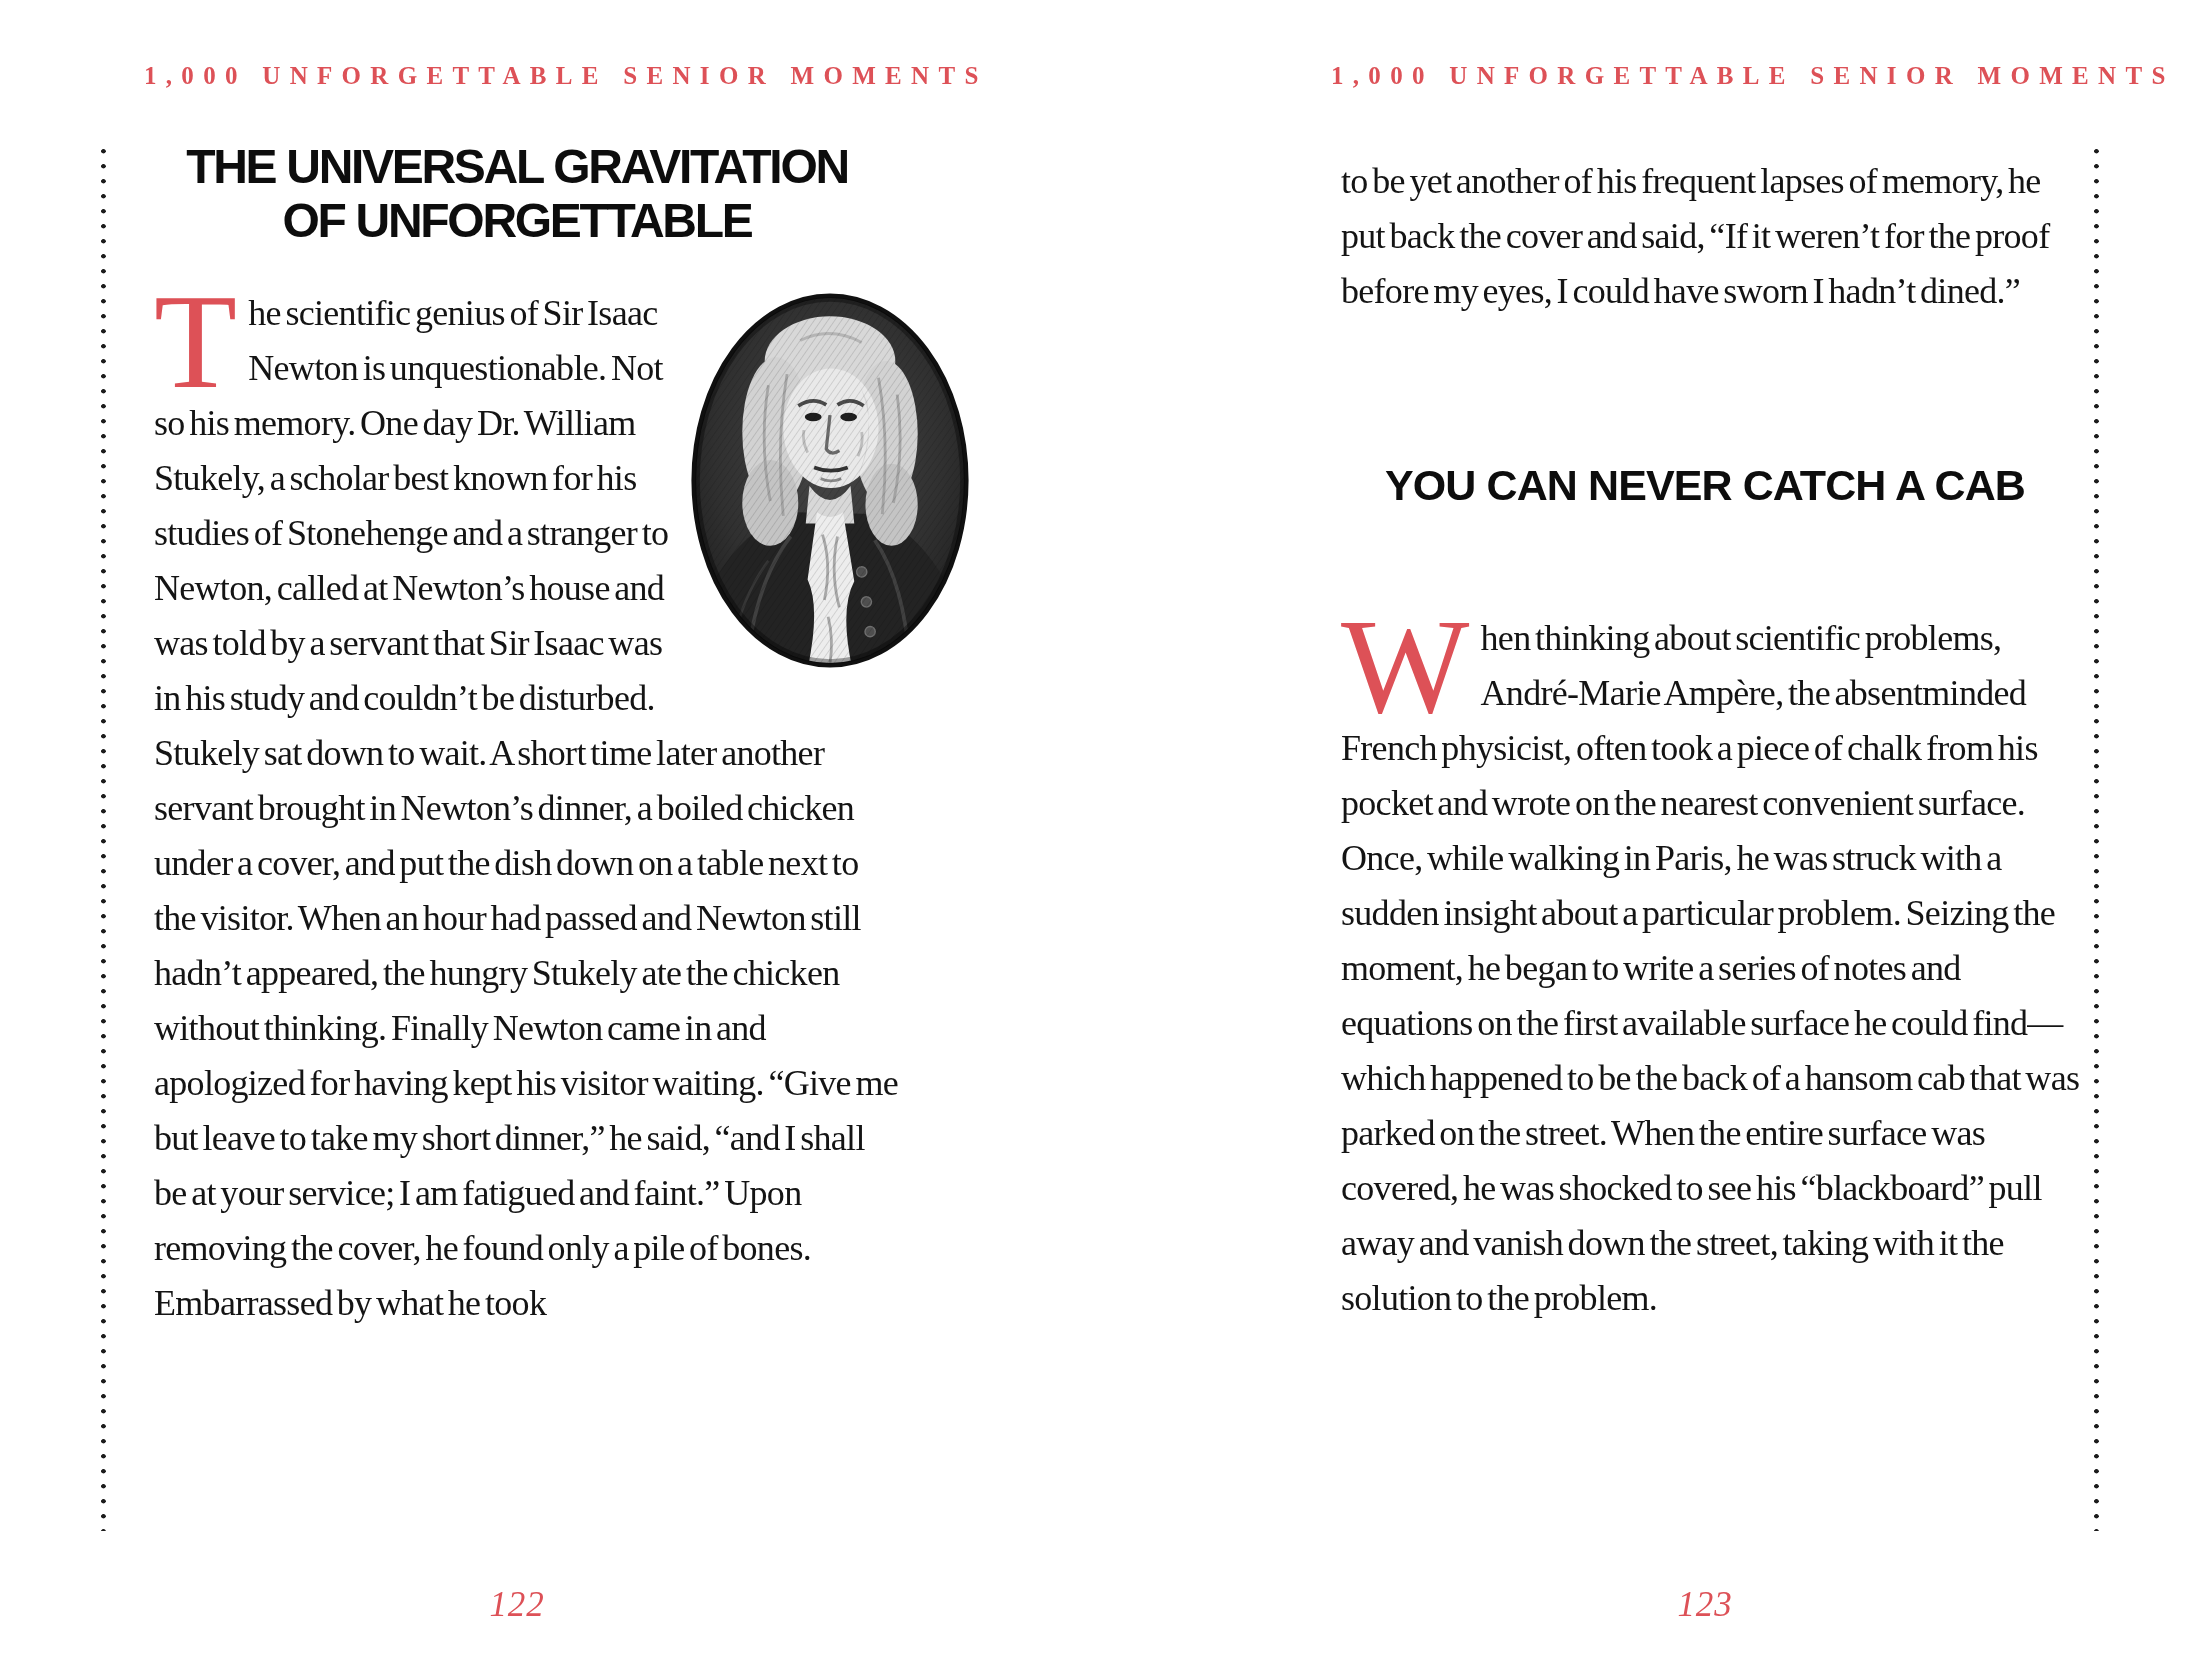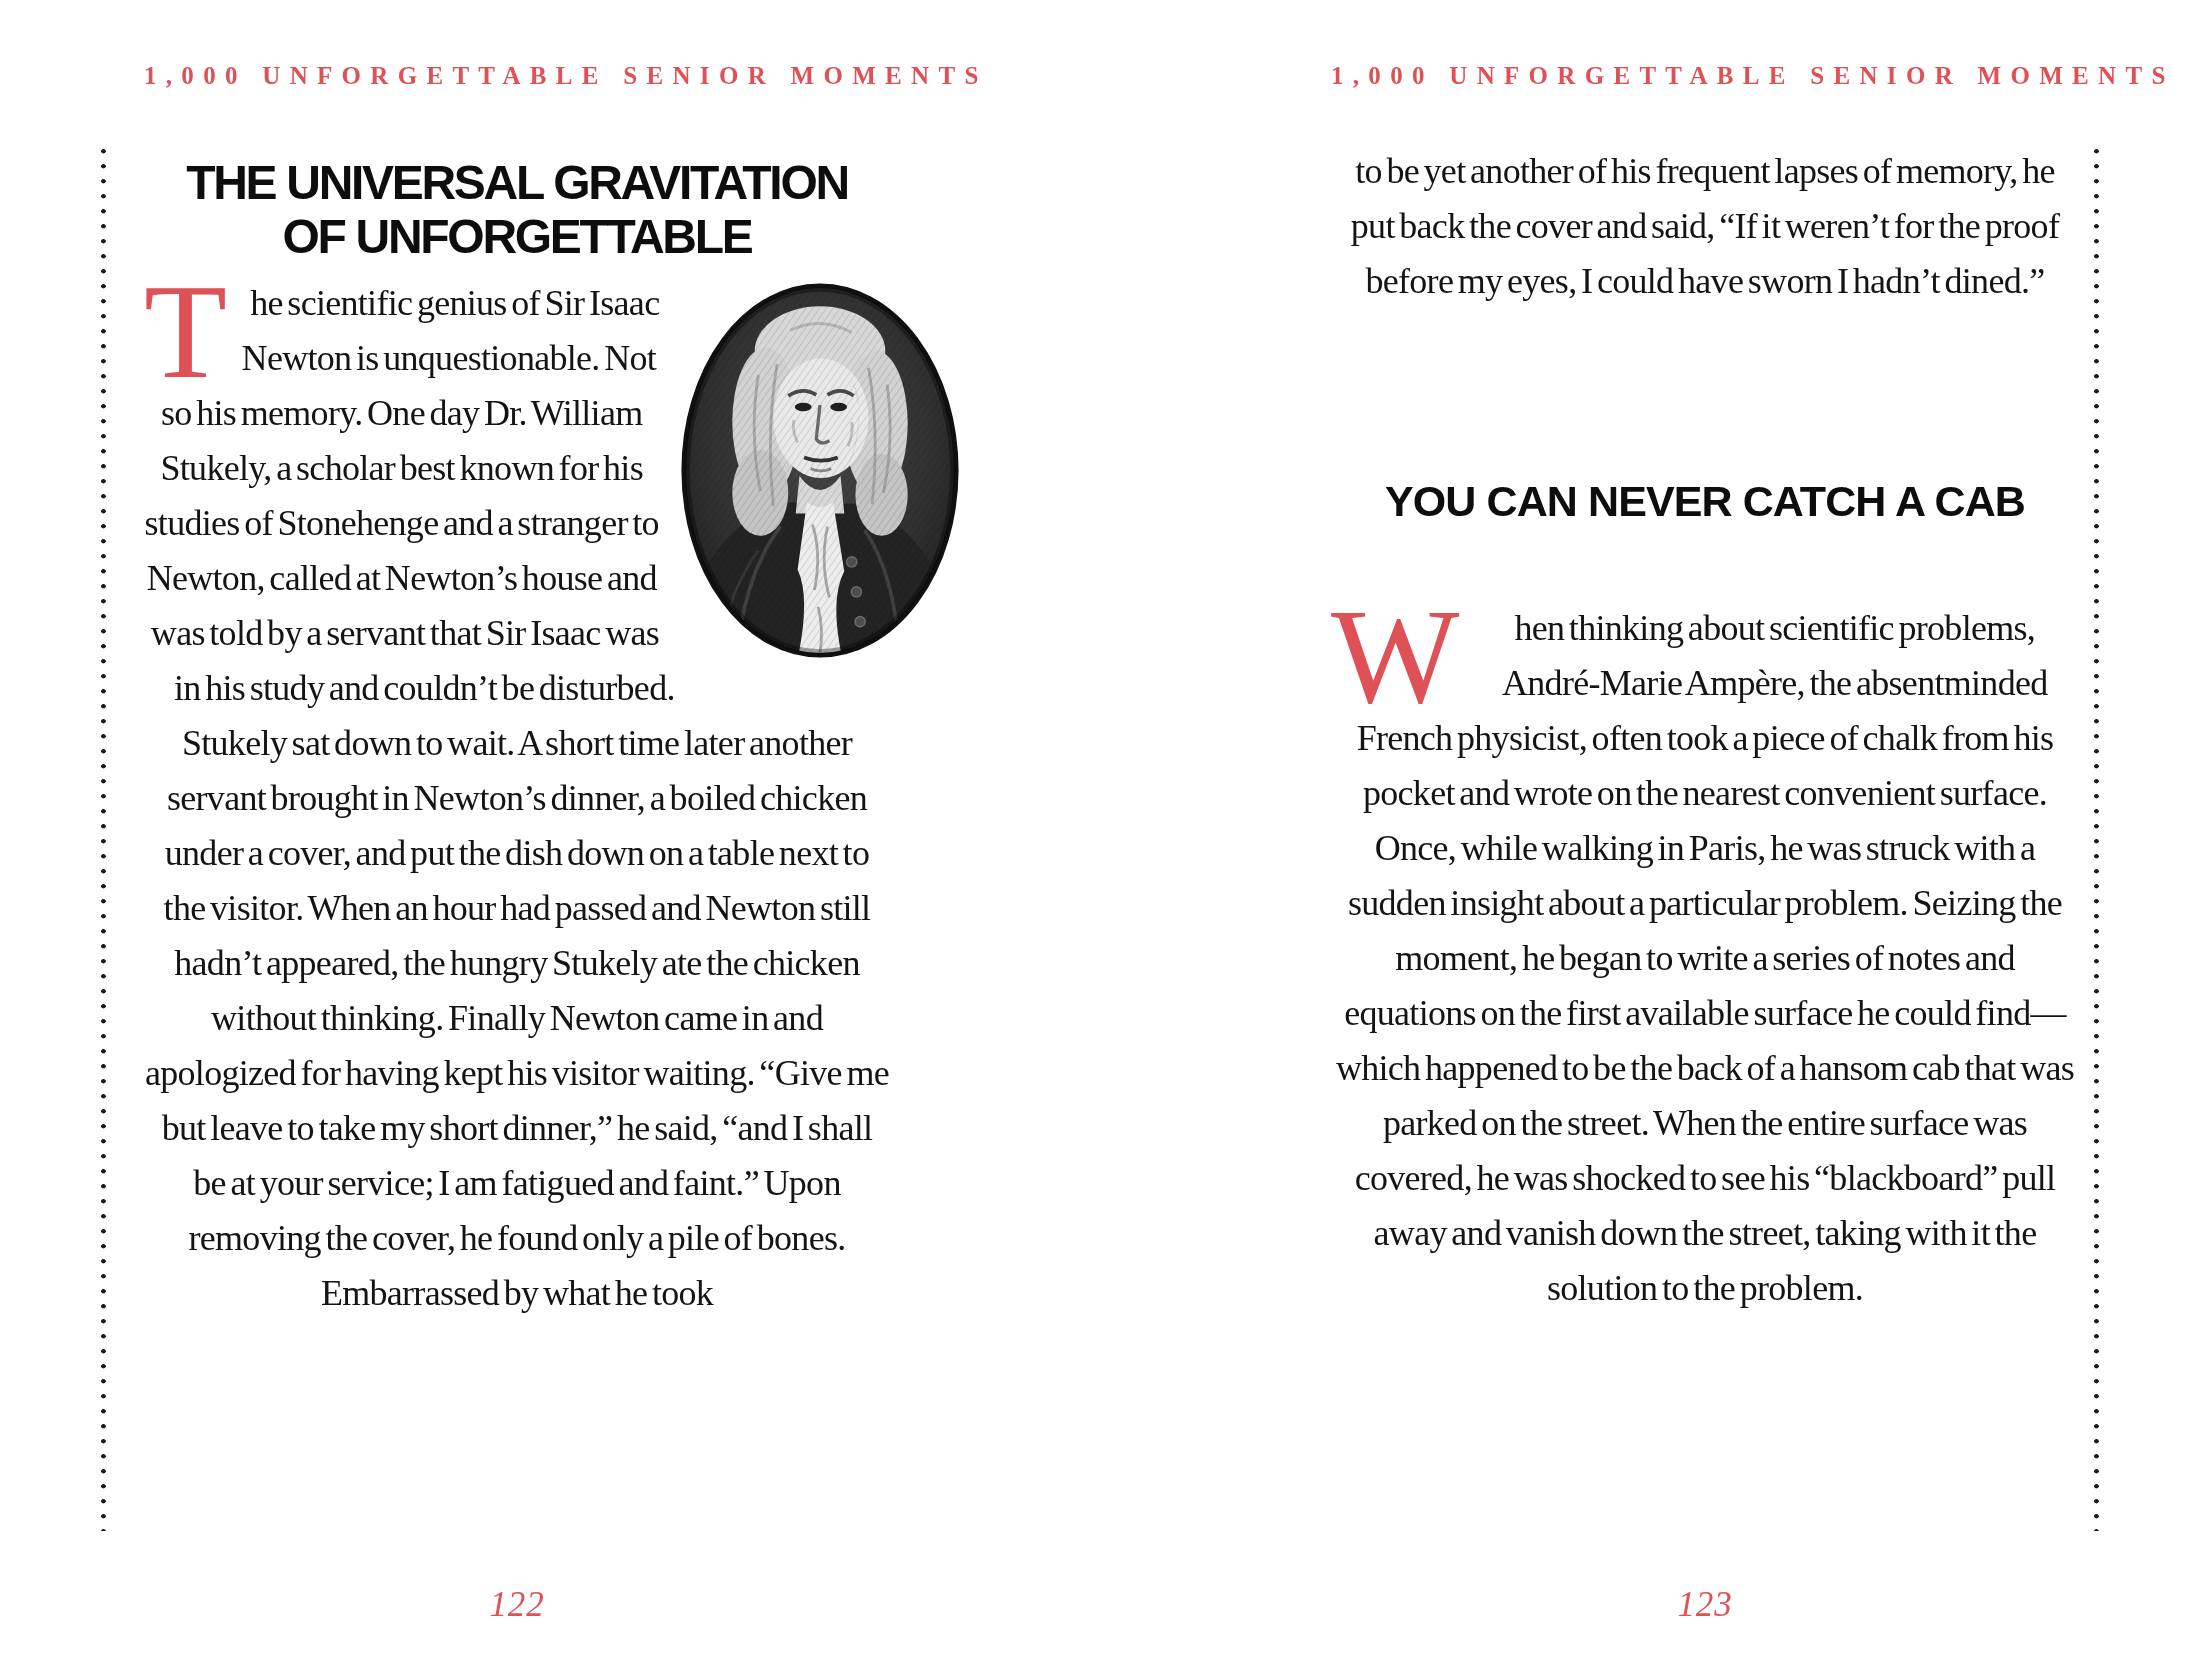--- a/index.html
+++ b/index.html
@@ -14,28 +14,28 @@
   .dotted-border.right{left:2094px;}
 
   .page{position:absolute;top:0;height:1247px;}
   .page-left{left:144px;width:746px;}
   .page-right{left:1331px;width:748px;}
 
   .running-head{position:absolute;top:63px;left:0;right:0;text-align:center;
     font-family:"Liberation Serif",serif;font-weight:700;font-size:25px;line-height:1;
     letter-spacing:9.3px;color:var(--red);white-space:nowrap;}
 
-  .chapter-title{position:absolute;left:0;right:0;margin:16px;text-align:center;
+  .chapter-title{position:absolute;left:0;right:0;margin:0;text-align:center;
     font-family:"Liberation Sans",sans-serif;font-weight:700;color:#0d0d0d;}
   .title-left{top:140px;font-size:48px;line-height:54px;letter-spacing:-2.3px;}
   .title-right{top:459px;font-size:43px;line-height:52px;letter-spacing:-0.9px;}
 
-  .body-text{position:absolute;left:0;width:100%;margin:0;
+  .body-text{position:absolute;left:0;width:100%;margin:10px;
     font-family:"Liberation Serif",serif;font-size:36px;line-height:55px;
-    letter-spacing:-0.7px;word-spacing:-3.7px;text-align:center;color:#141414;}
+    letter-spacing:-0.7px;word-spacing:-3.7px;text-align:left;color:#141414;}
   .para-newton{top:276px;}
   .para-continuation{top:144px;}
   .para-ampere{top:601px;}
 
   .dropcap{float:left;font-family:"Liberation Serif",serif;color:var(--red);
     font-size:136px;line-height:110px;margin:0 11.2px 0 0;letter-spacing:0;}
 
   .portrait-float{float:right;width:280px;height:377px;margin:5.6px -70px 13px 20.5px;
     shape-outside:ellipse(49% 49% at 50% 50%);shape-margin:24px;}
   .portrait-float svg{display:block;width:280px;height:377px;}

